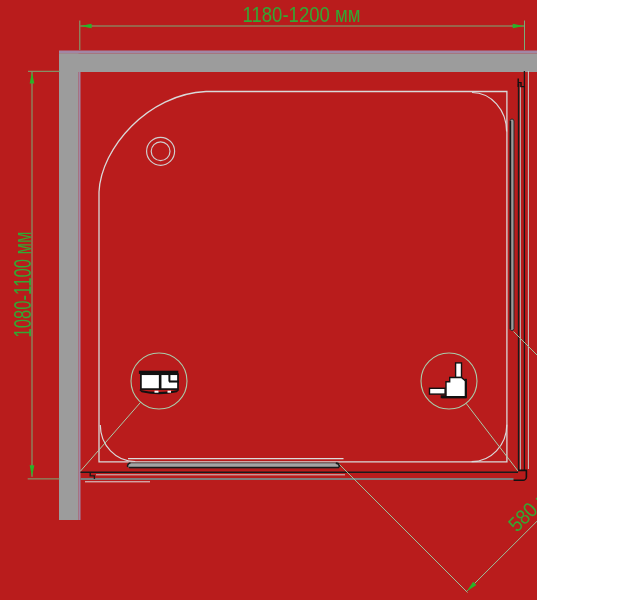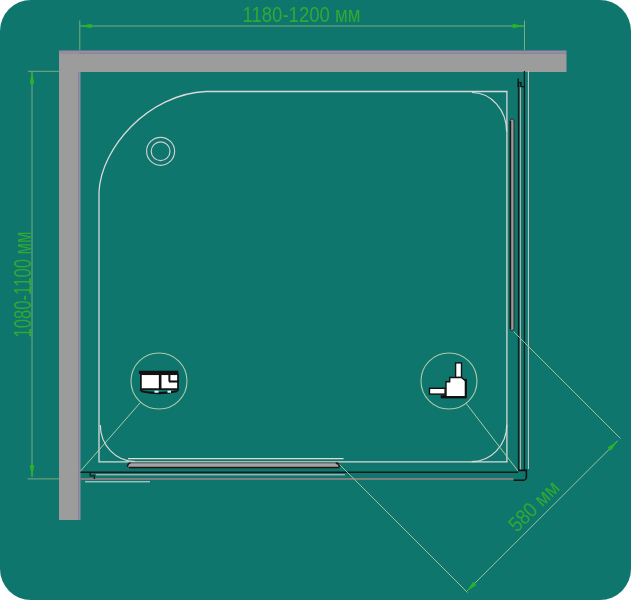--- a/index.html
+++ b/index.html
@@ -1,16 +1,16 @@
 <!DOCTYPE html>
 <html><head>
 <meta charset="utf-8">
 <style>
   html,body{margin:0;padding:0;background:#ffffff;}
-  #stage{width:631px;height:600px;position:relative;background:#0f766e;overflow:hidden;border-radius:31px;}
+  #stage{width:537px;height:600px;position:relative;background:#b91c1c;overflow:hidden;}
   svg{display:block;}
   text{font-family:"Liberation Sans", sans-serif;}
 </style>
 </head>
 <body>
 <div id="stage">
 <svg width="631" height="600" viewBox="0 0 631 600">
 
   <path d="M 99,461.8 L 99,192 C 101,148 148,94 206,91.5 L 506.9,91.5 L 506.9,461.8 Z" fill="none" stroke="#d9d9d9" stroke-width="1.3"></path>
 

